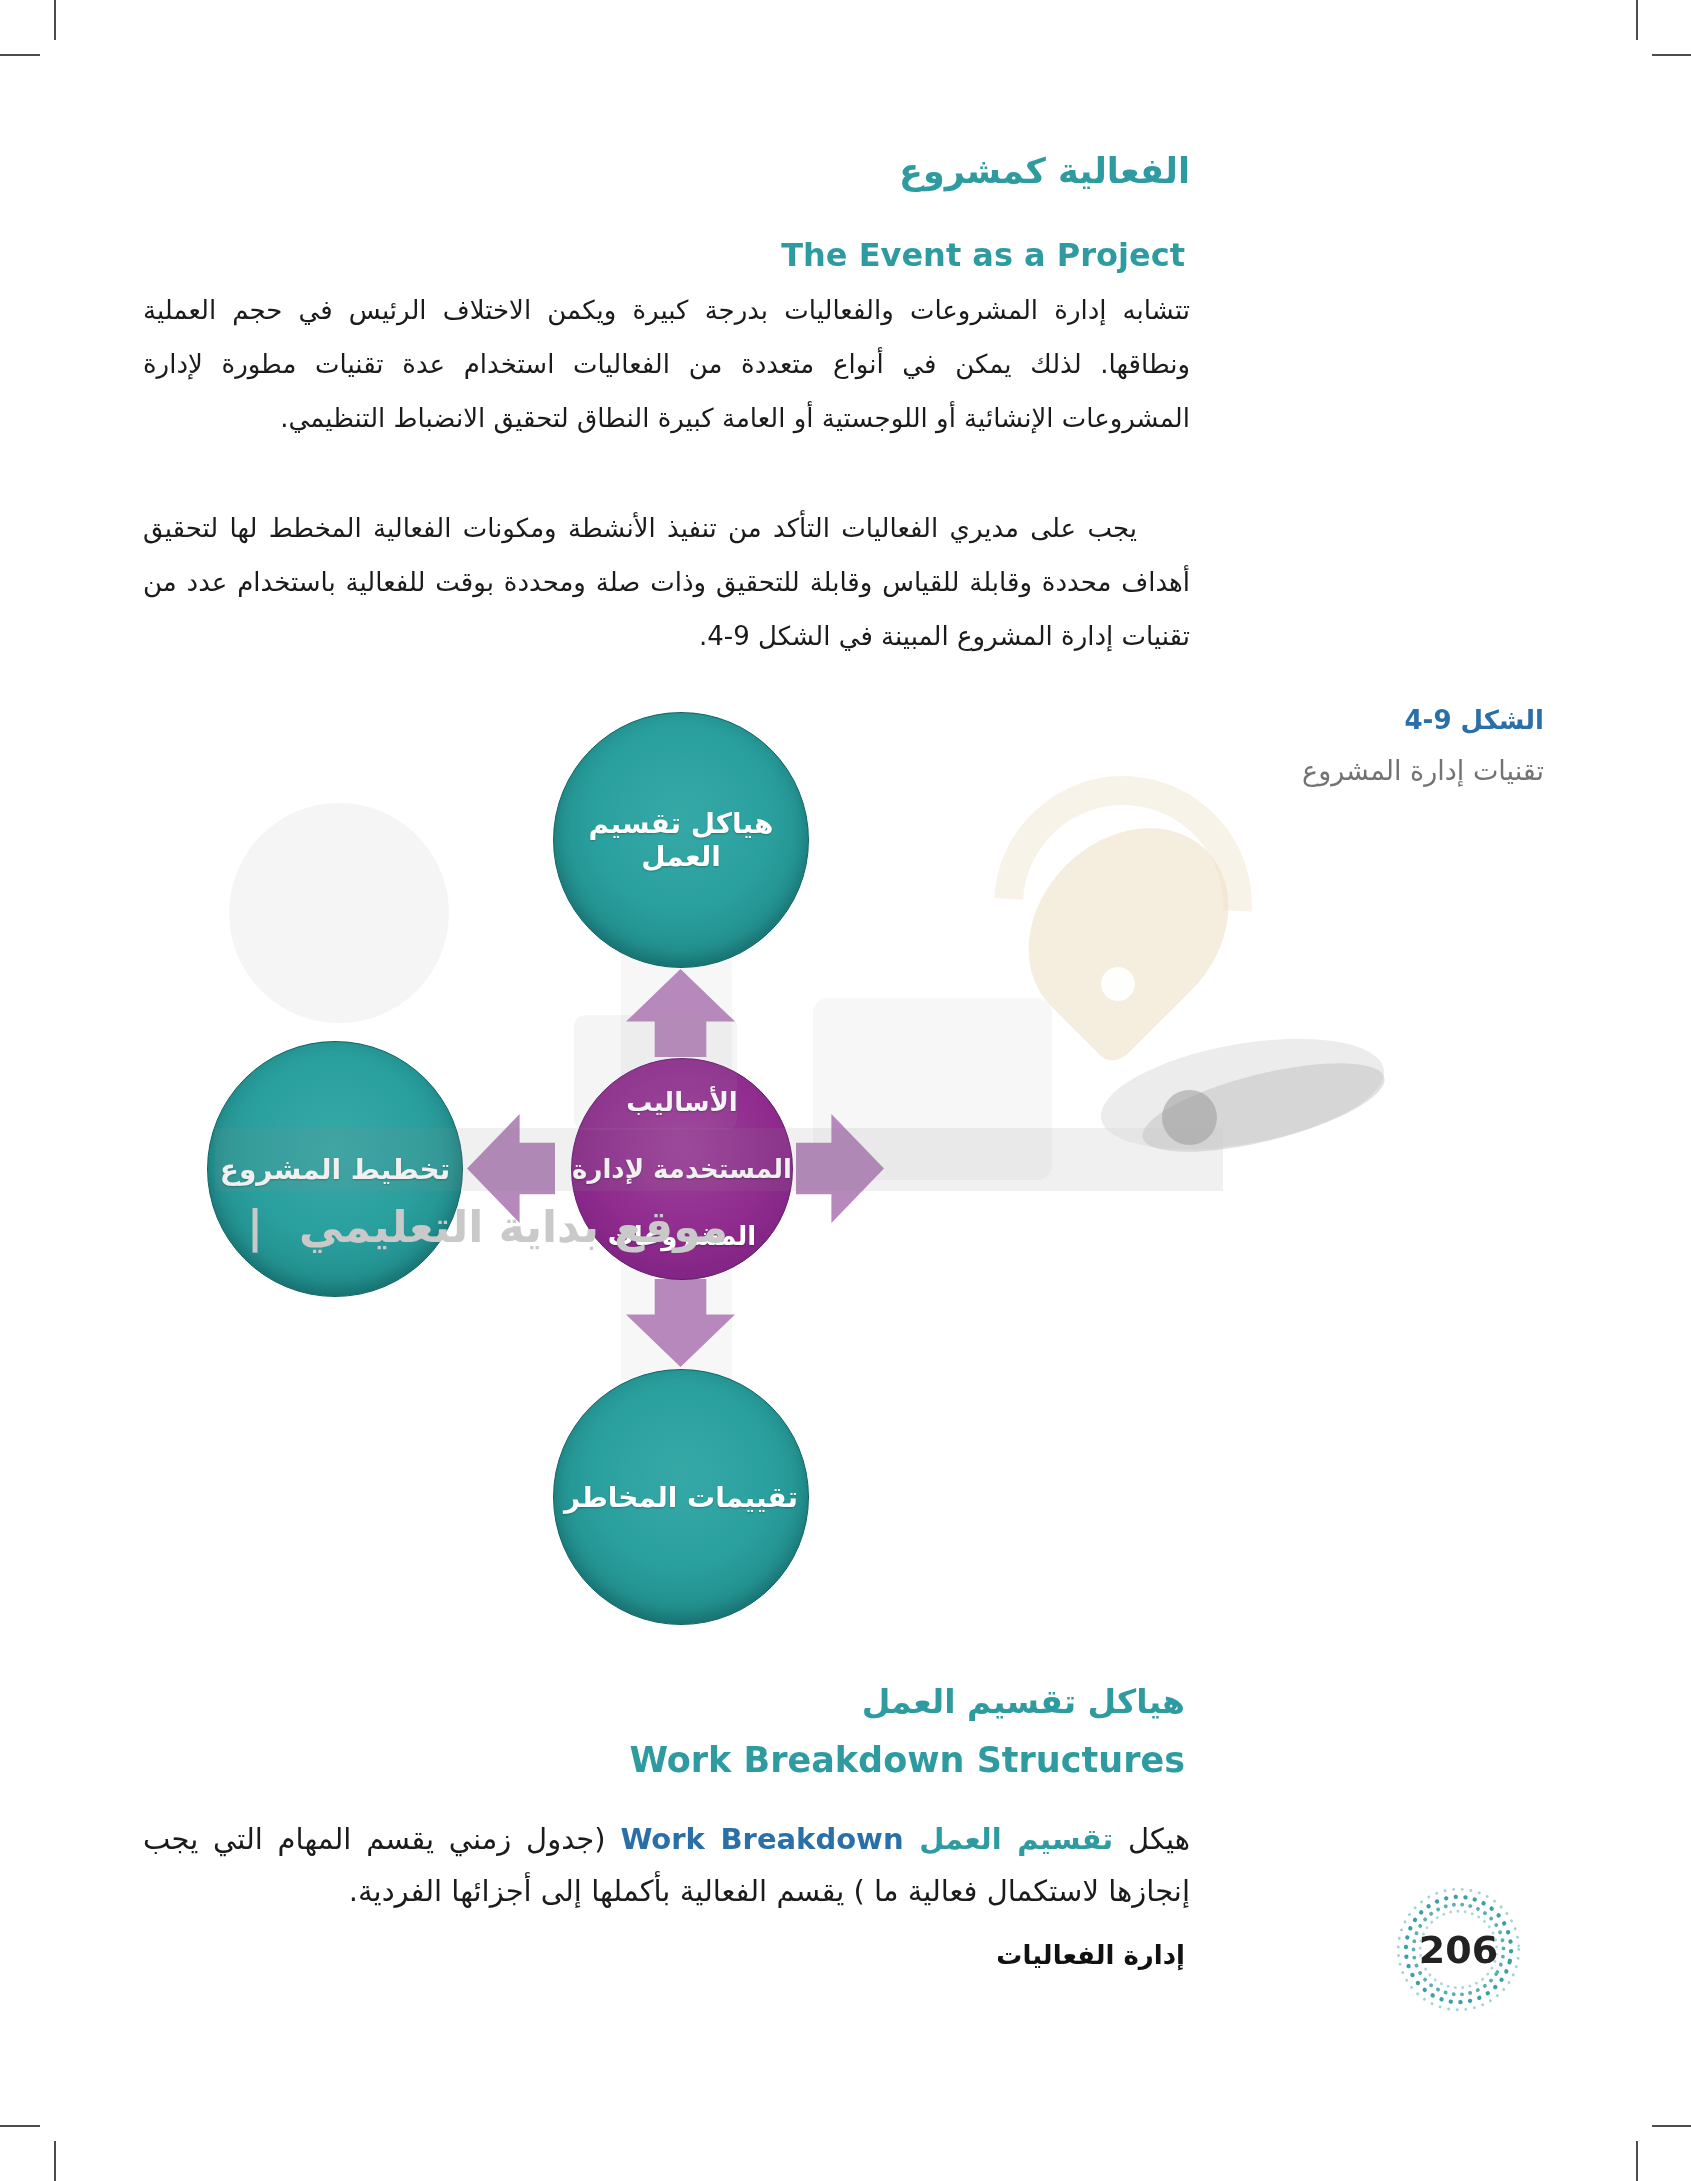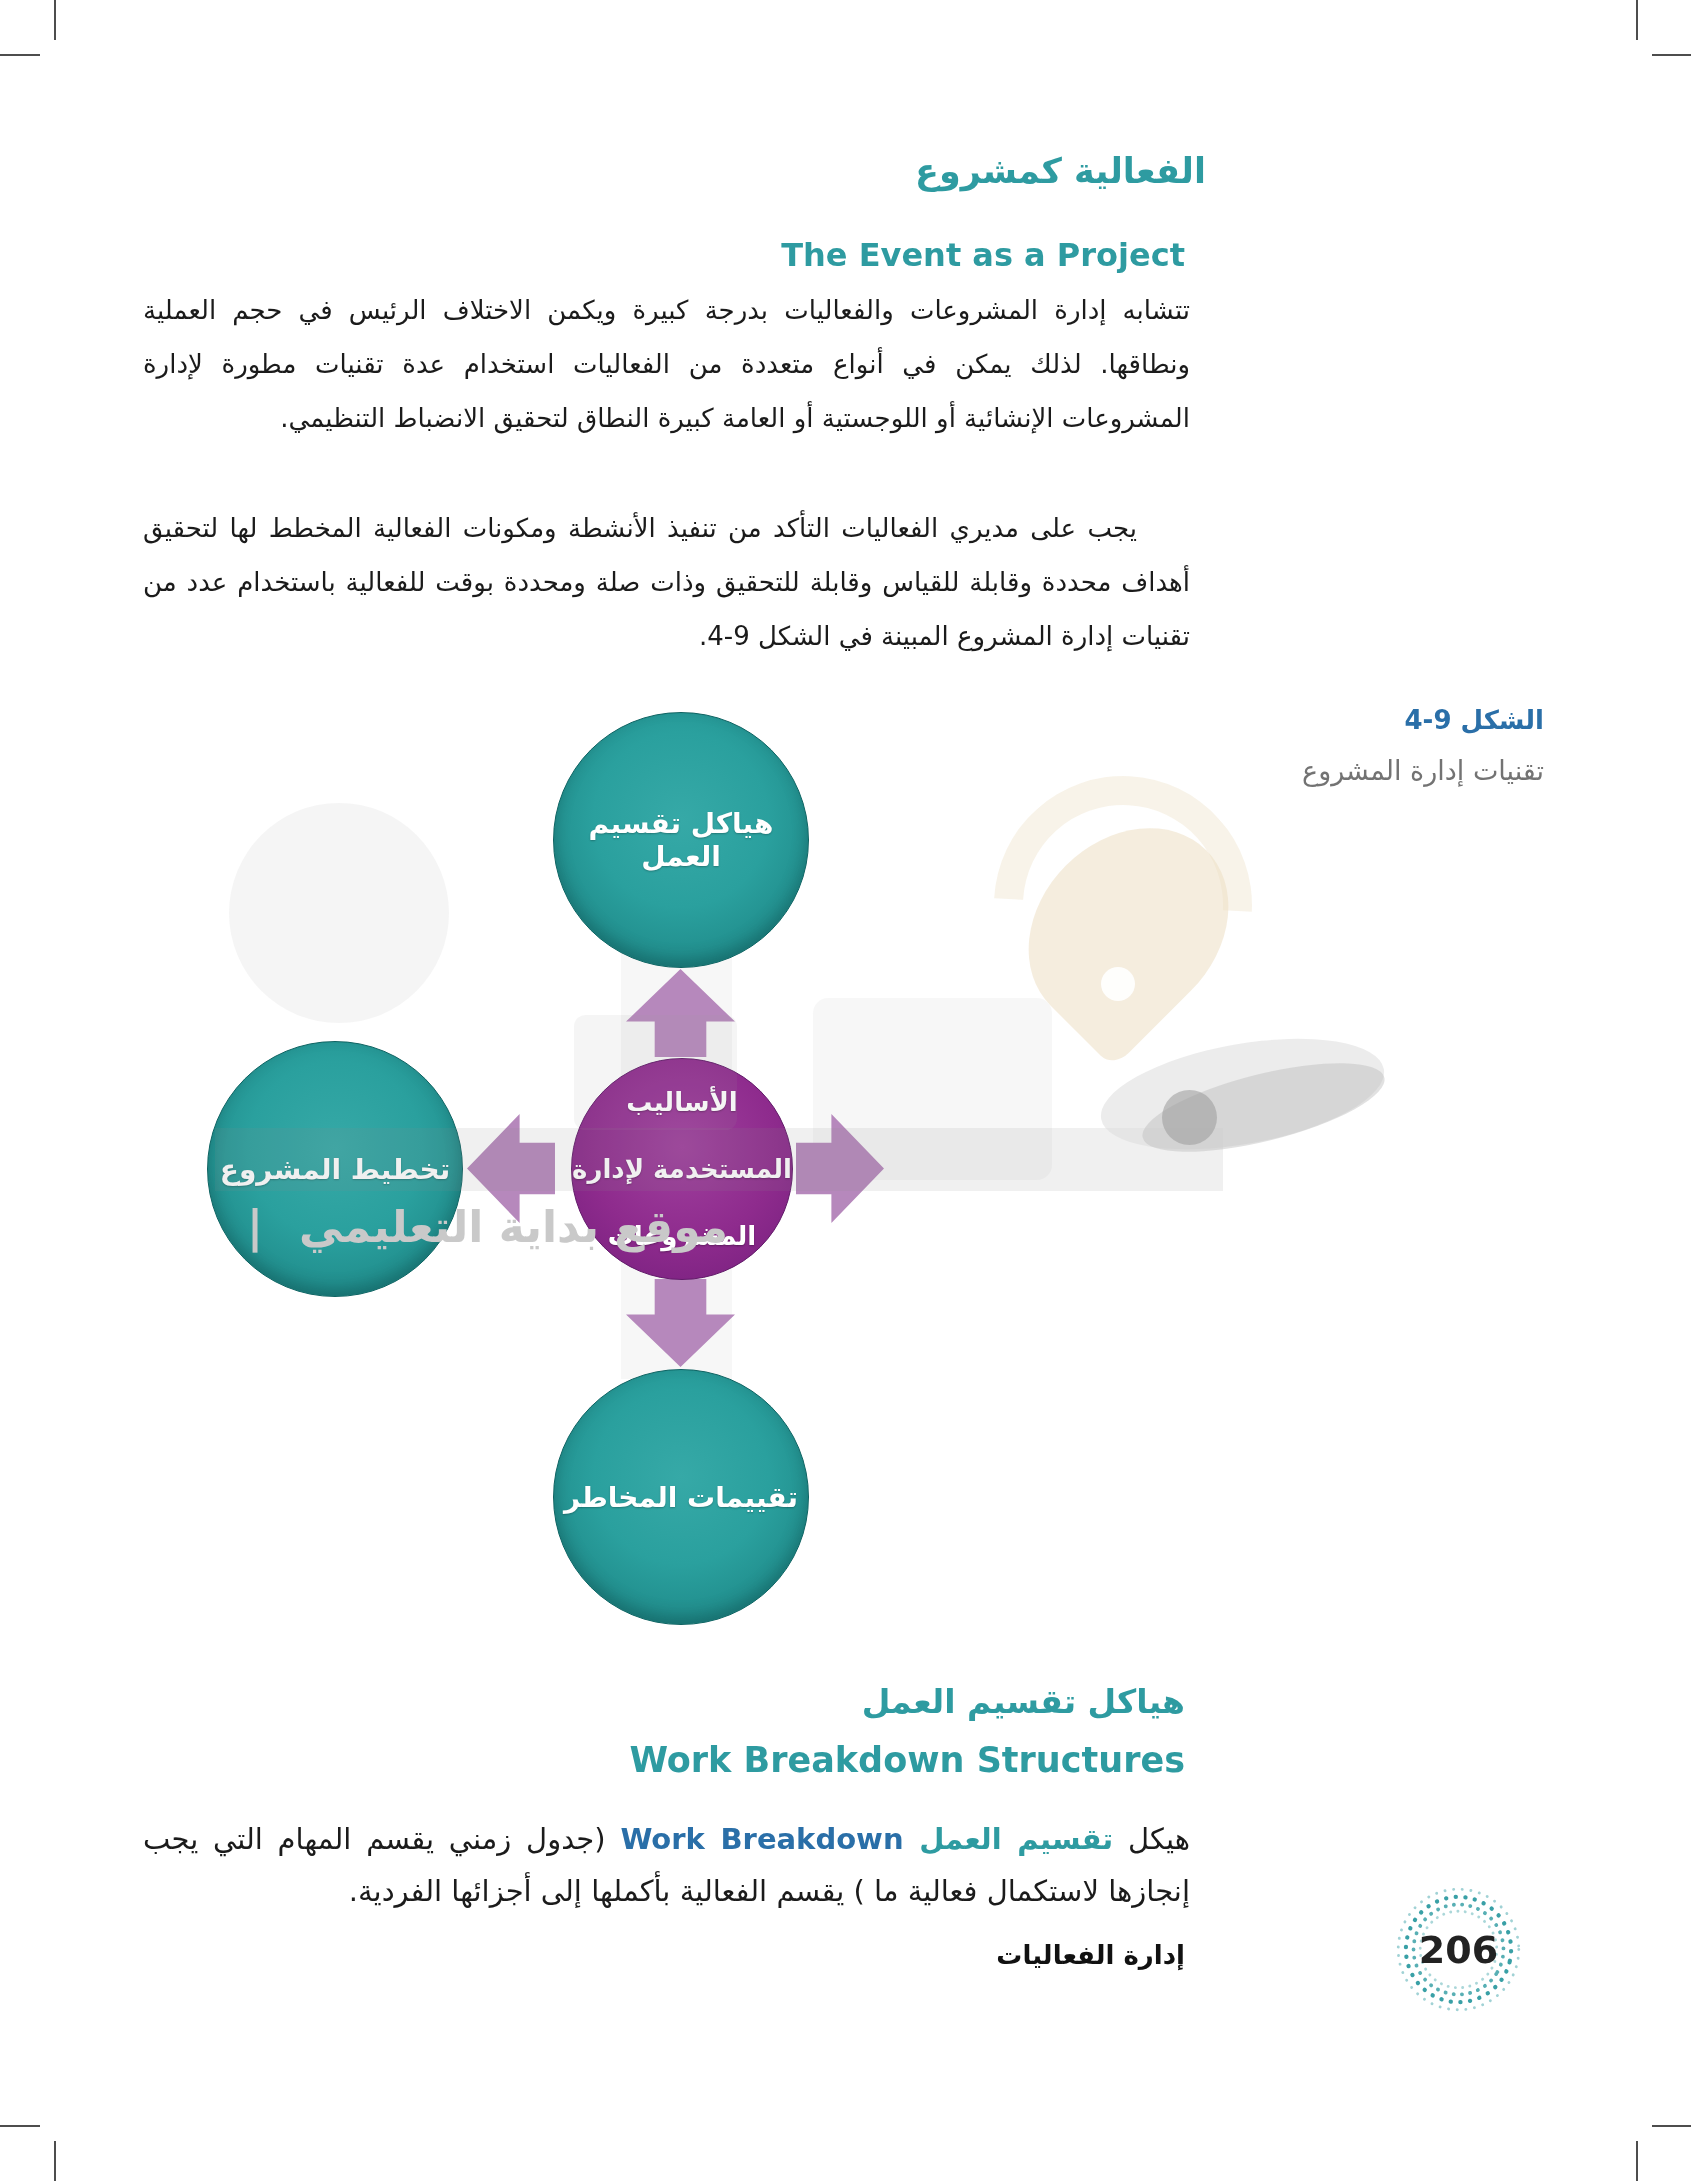--- a/index.html
+++ b/index.html
@@ -3,21 +3,21 @@
 <meta charset="utf-8">
 <style>
   html,body{margin:0;padding:0;background:#ffffff;}
   body{width:1692px;height:2181px;position:relative;overflow:hidden;
        font-family:"DejaVu Sans",sans-serif;color:#1a1a1a;}
   .abs{position:absolute;}
   
   .crop{position:absolute;background:#4d4d4d;}
   
   .h-teal{color:#2E9BA1;font-weight:bold;}
-  .title-ar{top:151px;right:486px;font-size:35px;direction:rtl;}
+  .title-ar{top:151px;right:502px;font-size:35px;direction:rtl;}
   .title-en{top:236px;right:507px;font-size:32px;text-align:center;}
   
   .body-text{left:143px;width:1047px;font-size:26px;line-height:54px;
              direction:rtl;text-align:justify;color:#1b1b1b;}
   .p1{top:283px;}
   .p2{top:501px;text-indent:53px;}
   
   .fig-label{top:705px;right:148px;font-size:26px;font-weight:bold;color:#2A6FA8;direction:rtl;}
   .fig-caption{top:755px;right:148px;font-size:27px;color:#737373;direction:rtl;}
   

